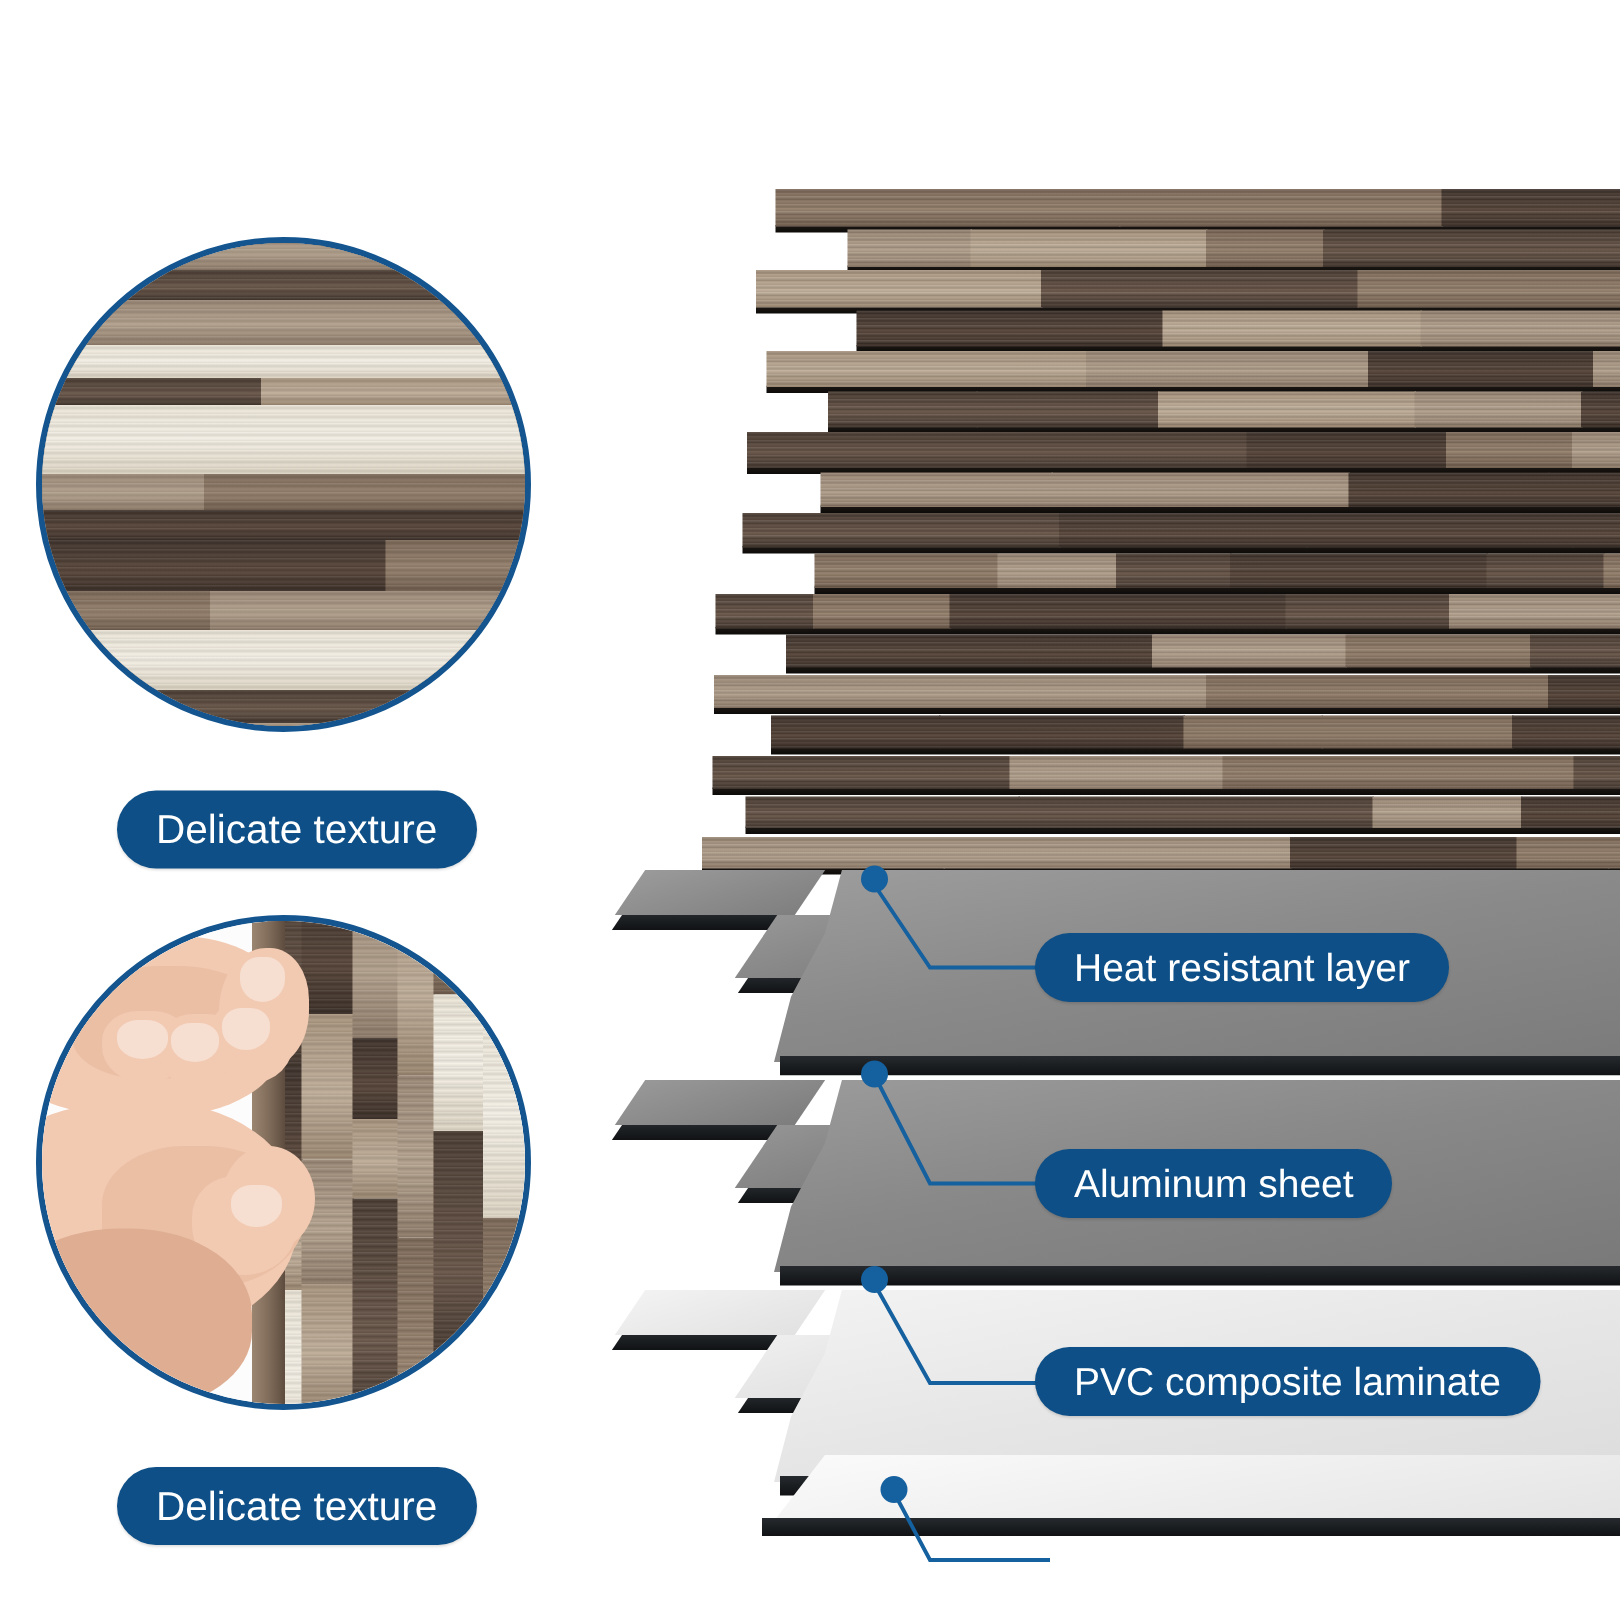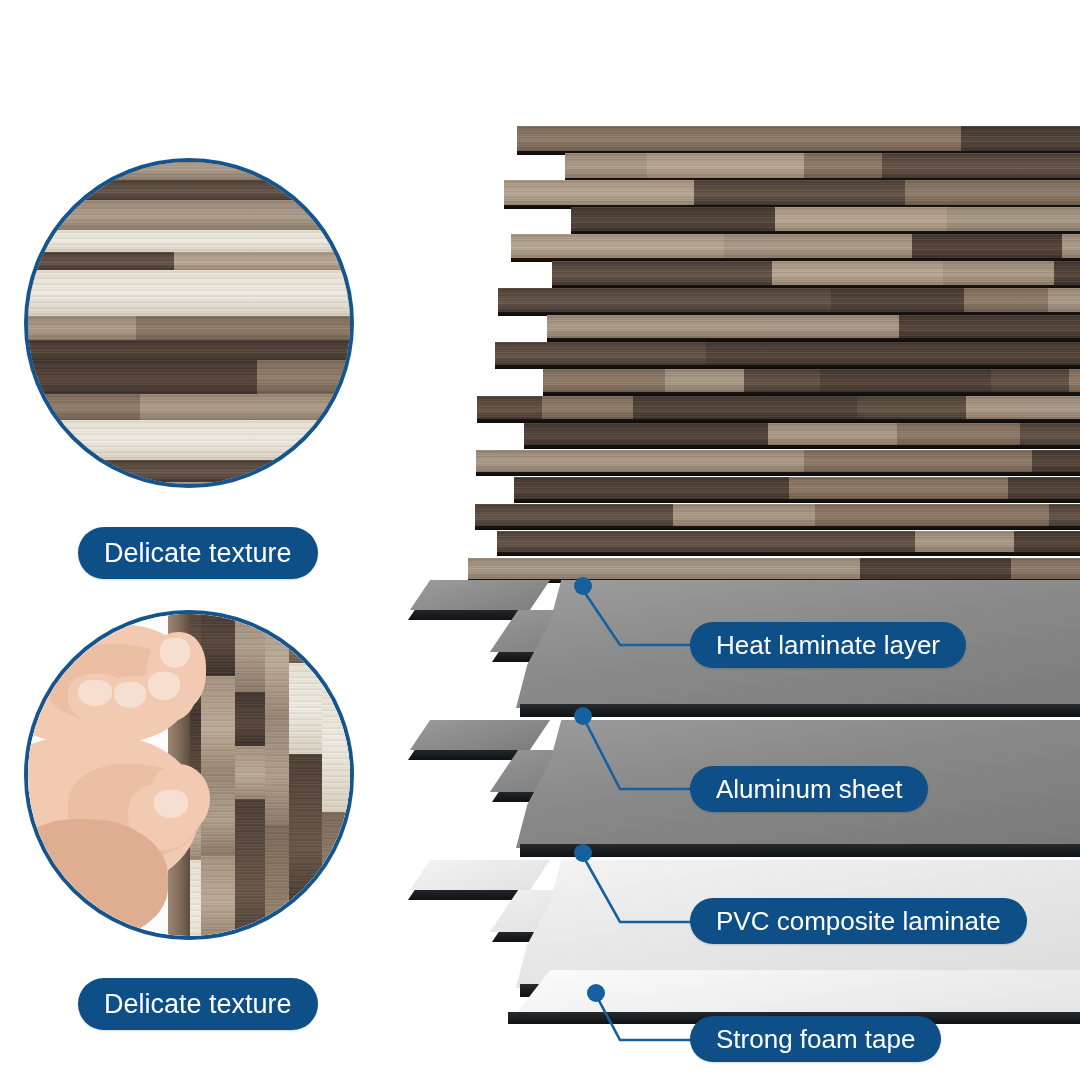--- a/index.html
+++ b/index.html
@@ -458,34 +458,31 @@
       <circle cx="583" cy="853" r="9" fill="#15609e"></circle>
     </g>
 
     <g>
       <polyline points="596,995 620,1040 700,1040" fill="none" stroke="#15609e" stroke-width="2.6"></polyline>
       <circle cx="596" cy="993" r="9" fill="#15609e"></circle>
     </g>
   </svg>
 
   <div class="pill" style="left:690px; top:622px;">
-    <span class="lbl">Heat laminate layer</span>
+    <span class="lbl">Heat resistant layer</span>
   </div>
 
   <div class="pill" style="left:690px; top:898px;">
     <span class="lbl">PVC composite laminate</span>
   </div>
 
   <div class="pill" style="left:690px; top:766px;">
     <span class="lbl">Aluminum sheet</span>
   </div>
 
-  <div class="pill" style="left:690px; top:1016px;">
-    <span class="lbl">Strong foam tape</span>
-  </div>
 
   <div class="circle" style="left:24px; top:158px; width:330px; height:330px;">
     <div class="circle-inner" id="tex1">
       <div class="wood-fill"></div>
     <div class="plank p-tan" style="left: -6px; top: -8px; width: 356px; height: 26px;"></div>
         <div class="plank p-dark2" style="left: -6px; top: 18px; width: 356px; height: 20px;"></div>
         <div class="plank p-tan" style="left: -6px; top: 38px; width: 356px; height: 30px;"></div>
         <div class="plank p-cream" style="left: -6px; top: 68px; width: 356px; height: 22px;"></div>
         <div class="plank p-dark2" style="left: -6px; top: 90px; width: 155.624px; height: 18px;"></div>
         <div class="plank p-light" style="left: 145.624px; top: 90px; width: 204.376px; height: 18px;"></div>

